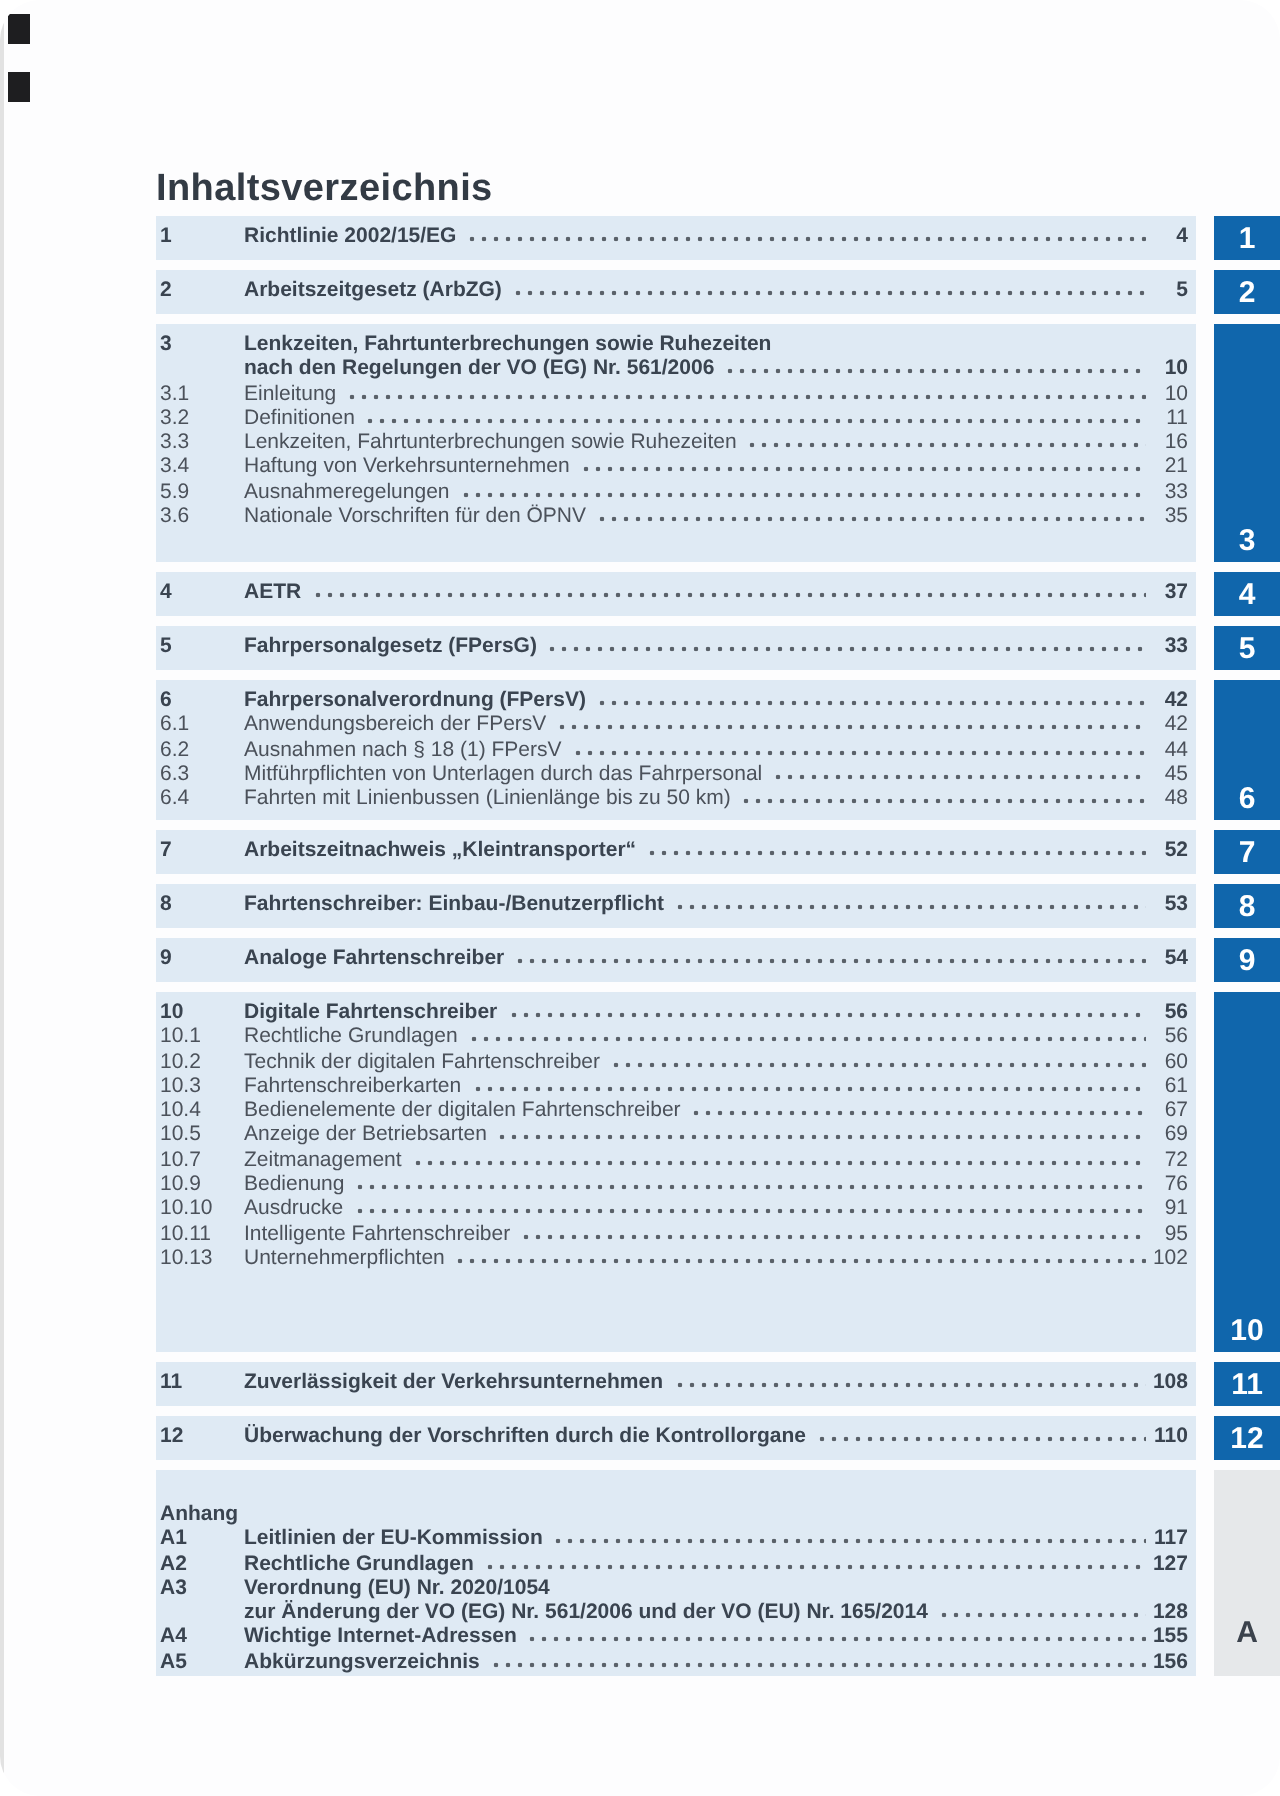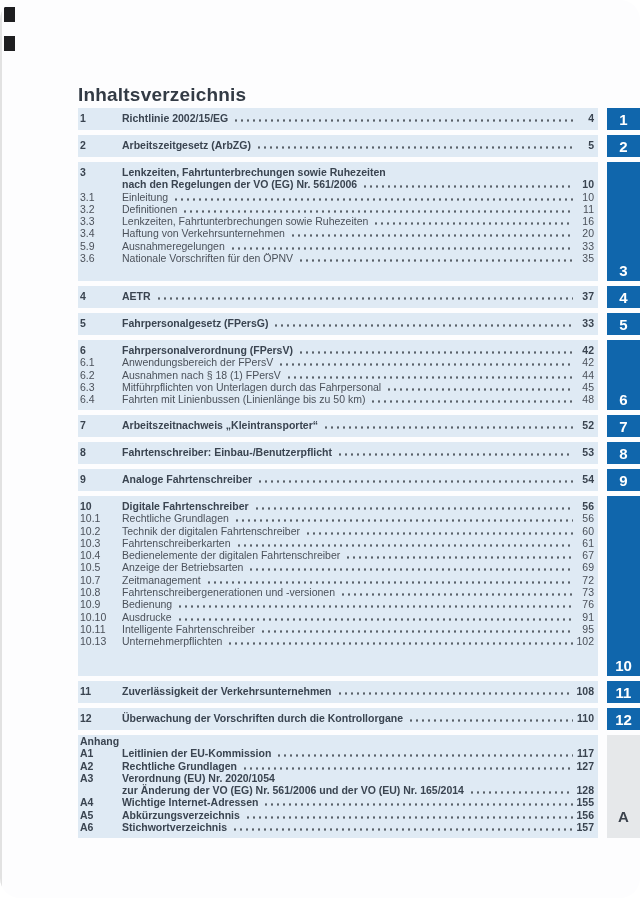--- a/index.html
+++ b/index.html
@@ -22,21 +22,21 @@
     padding:4px 4px 0 2px;
     margin:0 0 5px 0;
     overflow:hidden;
   }
   .band:nth-of-type(1),.band:nth-of-type(2),.band:nth-of-type(4),.band:nth-of-type(5),
   .band:nth-of-type(7),.band:nth-of-type(8),.band:nth-of-type(9),
   .band:nth-of-type(11),.band:nth-of-type(12){height:22px;}
   .band:nth-of-type(3){height:119px;}
   .band:nth-of-type(6){height:70px;}
   .band:nth-of-type(10){height:180px;}
-  .band:nth-of-type(13){height:103px;padding-top:0;}
+  .band:nth-of-type(13){height:103px;padding-top:16px;}
   .row{
     display:flex;align-items:baseline;
     font-size:10.5px;line-height:12.3px;color:var(--body,#4b515a);
     white-space:nowrap;
   }
   .row.bold{font-weight:700;color:var(--chapter,#3a4450);}
   .num{flex:0 0 42px;overflow:visible;}
   .txt{flex:0 0 auto;}
   .dots{
     flex:1 1 auto;height:3px;align-self:baseline;
@@ -106,21 +106,21 @@
         <div class="row">
           <span class="num">3.3</span>
           <span class="txt">Lenkzeiten, Fahrtunterbrechungen sowie Ruhezeiten</span>
           <span class="dots"></span>
           <span class="pg">16</span>
         </div>
         <div class="row">
           <span class="num">3.4</span>
           <span class="txt">Haftung von Verkehrsunternehmen</span>
           <span class="dots"></span>
-          <span class="pg">20</span>
+          <span class="pg">21</span>
         </div>
         <div class="row">
           <span class="num">5.9</span>
           <span class="txt">Ausnahmeregelungen</span>
           <span class="dots"></span>
           <span class="pg">33</span>
         </div>
         <div class="row">
           <span class="num">3.6</span>
           <span class="txt">Nationale Vorschriften für den ÖPNV</span>
@@ -235,26 +235,20 @@
           <span class="num">10.5</span>
           <span class="txt">Anzeige der Betriebsarten</span>
           <span class="dots"></span>
           <span class="pg">69</span>
         </div>
         <div class="row">
           <span class="num">10.7</span>
           <span class="txt">Zeitmanagement</span>
           <span class="dots"></span>
           <span class="pg">72</span>
-        </div>
-        <div class="row">
-          <span class="num">10.8</span>
-          <span class="txt">Fahrtenschreibergenerationen und -versionen</span>
-          <span class="dots"></span>
-          <span class="pg">73</span>
         </div>
         <div class="row">
           <span class="num">10.9</span>
           <span class="txt">Bedienung</span>
           <span class="dots"></span>
           <span class="pg">76</span>
         </div>
         <div class="row">
           <span class="num">10.10</span>
           <span class="txt">Ausdrucke</span>

